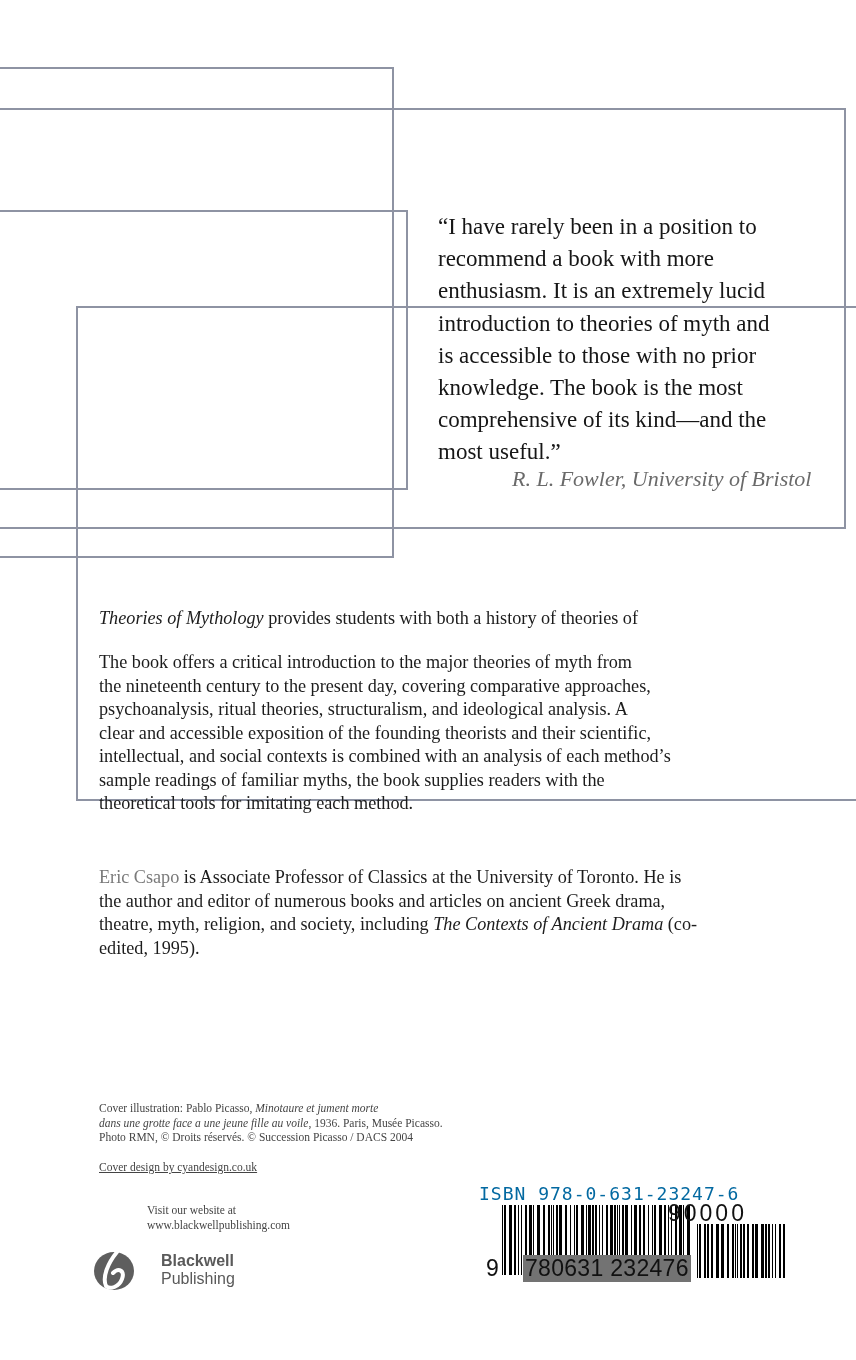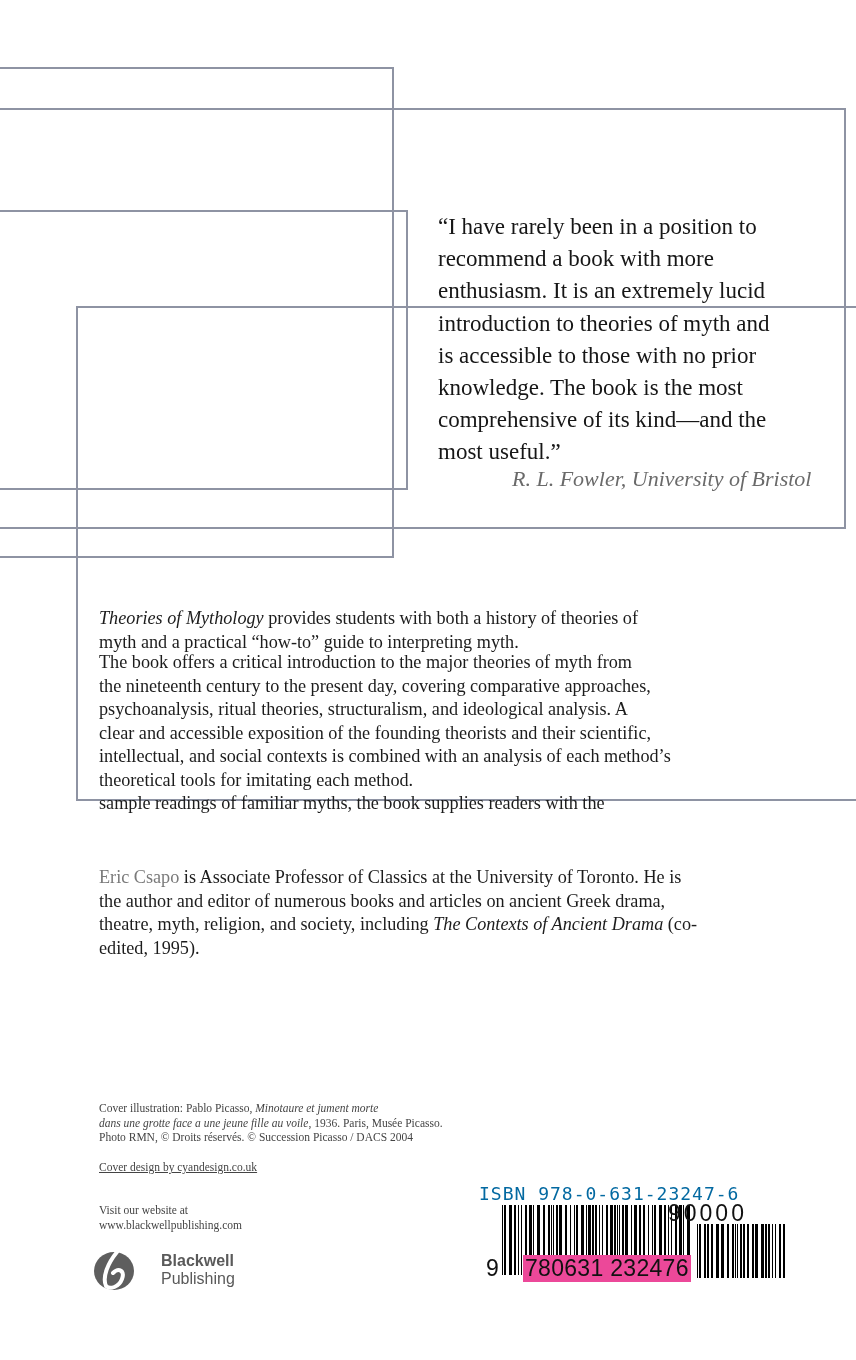--- a/index.html
+++ b/index.html
@@ -14,31 +14,31 @@
   .attr { position:absolute; left:480px; top:466px; font-style:italic; font-size:22px; color:#6a6a6a;margin-left:32px; }
   .body-text { position:absolute; left:99px; width:720px; font-size:18.2px; line-height:23.5px; color:#1c1c1c; }
   .body-text p { margin:0; }
   #p1 { top:607px; }
   #p2 { top:651px; }
   #p3 { top:866px; }
   .author { color:#7a7a7a; }
   .small { position:absolute; left:99px; font-size:11.5px; line-height:14.6px; color:#444; }
   #credits { top:1101px; }
   #design { top:1160px;text-decoration:underline; }
-  #website { top:1203px; }
+  #website { top:1203px;margin-left:48px; }
   .logo { position:absolute; left:93px; top:1249px; display:flex; align-items:center; }
   .logo-mark { width:42px; height:42px; }
   .logo-text { margin-left:26px; font-family:"Liberation Sans","DejaVu Sans",sans-serif; color:#5a5a5a; font-size:16px; line-height:18px; }
   .logo-text .b { font-weight:bold; }
   .isbn-label { position:absolute; left:479px; top:1183px; font-family:"DejaVu Sans Mono","Liberation Mono",monospace; font-size:18px; letter-spacing:1px; color:#0369a1; }
   .barcode { position:absolute; left:502px; top:1205px; width:190px; height:70px; }
   .addon { position:absolute; left:697px; top:1224px; width:90px; height:54px; }
   .addon-digits { position:absolute; left:668px; top:1200px; font-family:"Liberation Sans","DejaVu Sans",sans-serif; font-size:23px; letter-spacing:3px; color:#111; }
   .ean-first { position:absolute; left:486px; top:1255px; font-family:"Liberation Sans","DejaVu Sans",sans-serif; font-size:23px; color:#111; }
-  .ean-digits { position:absolute; left:523px; top:1255px; font-family:"Liberation Sans","DejaVu Sans",sans-serif; font-size:23px; letter-spacing:0.3px; color:#111; background:#ec4899; padding:0 2px; }
+  .ean-digits { position:absolute; left:523px; top:1255px; font-family:"Liberation Sans","DejaVu Sans",sans-serif; font-size:23px; letter-spacing:0.3px; color:#111; background:#737373; padding:0 2px; }
 </style>
 </head>
 <body>
 
 <div class="frame" id="rect-a"></div>
 <div class="frame" id="rect-b"></div>
 <div class="frame" id="rect-c"></div>
 <div class="frame" id="rect-d"></div>
 
 <div class="quote">
@@ -48,31 +48,30 @@
   <p>introduction to theories of myth and</p>
   <p>is accessible to those with no prior</p>
   <p>knowledge. The book is the most</p>
   <p>comprehensive of its kind—and the</p>
   <p>most useful.”</p>
 </div>
 <div class="attr">R. L. Fowler, University of Bristol</div>
 
 <div class="body-text" id="p1">
   <p><i>Theories of Mythology</i><span> provides students with both a history of theories of</span></p>
-  <p>myth and a practical “how-to” guide to interpreting myth.</p>
 </div>
 
 <div class="body-text" id="p2">
   <p>The book offers a critical introduction to the major theories of myth from</p>
   <p>the nineteenth century to the present day, covering comparative approaches,</p>
   <p>psychoanalysis, ritual theories, structuralism, and ideological analysis. A</p>
   <p>clear and accessible exposition of the founding theorists and their scientific,</p>
   <p>intellectual, and social contexts is combined with an analysis of each method’s</p>
+  <p>sample readings of familiar myths, the book supplies readers with the</p>
   <p>theoretical tools for imitating each method.</p>
-  <p>sample readings of familiar myths, the book supplies readers with the</p>
 </div>
 
 <div class="body-text" id="p3">
   <p><span class="author">Eric Csapo</span><span> is Associate Professor of Classics at the University of Toronto. He is</span></p>
   <p>the author and editor of numerous books and articles on ancient Greek drama,</p>
   <p><span>theatre, myth, religion, and society, including </span><i>The Contexts of Ancient Drama</i><span> (co-</span></p>
   <p>edited, 1995).</p>
 </div>
 
 <div class="small" id="credits">

